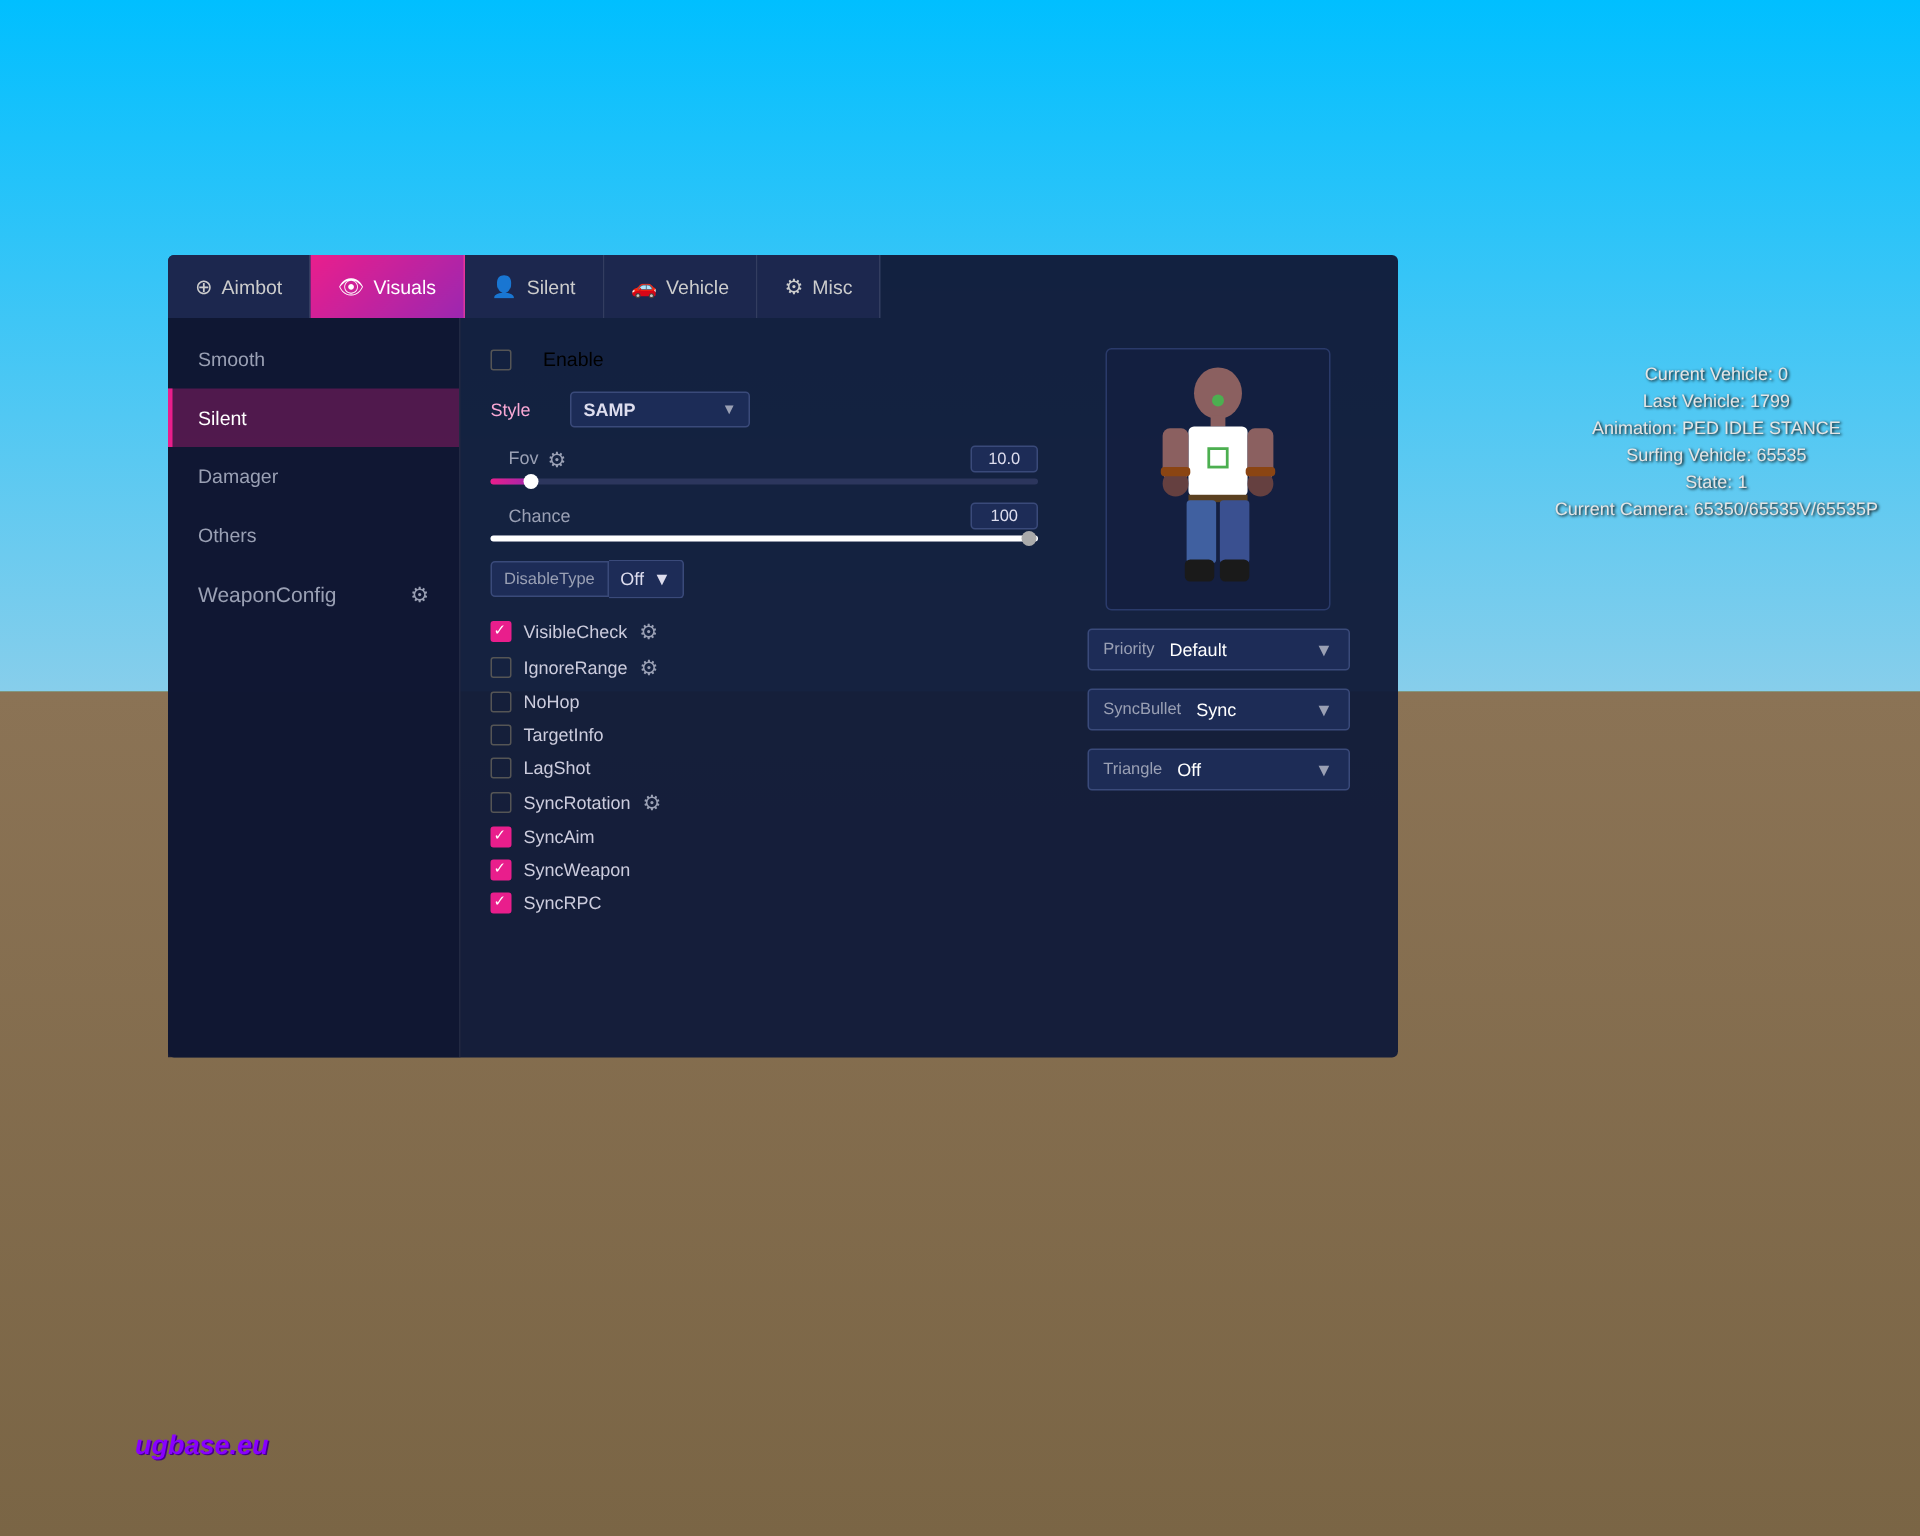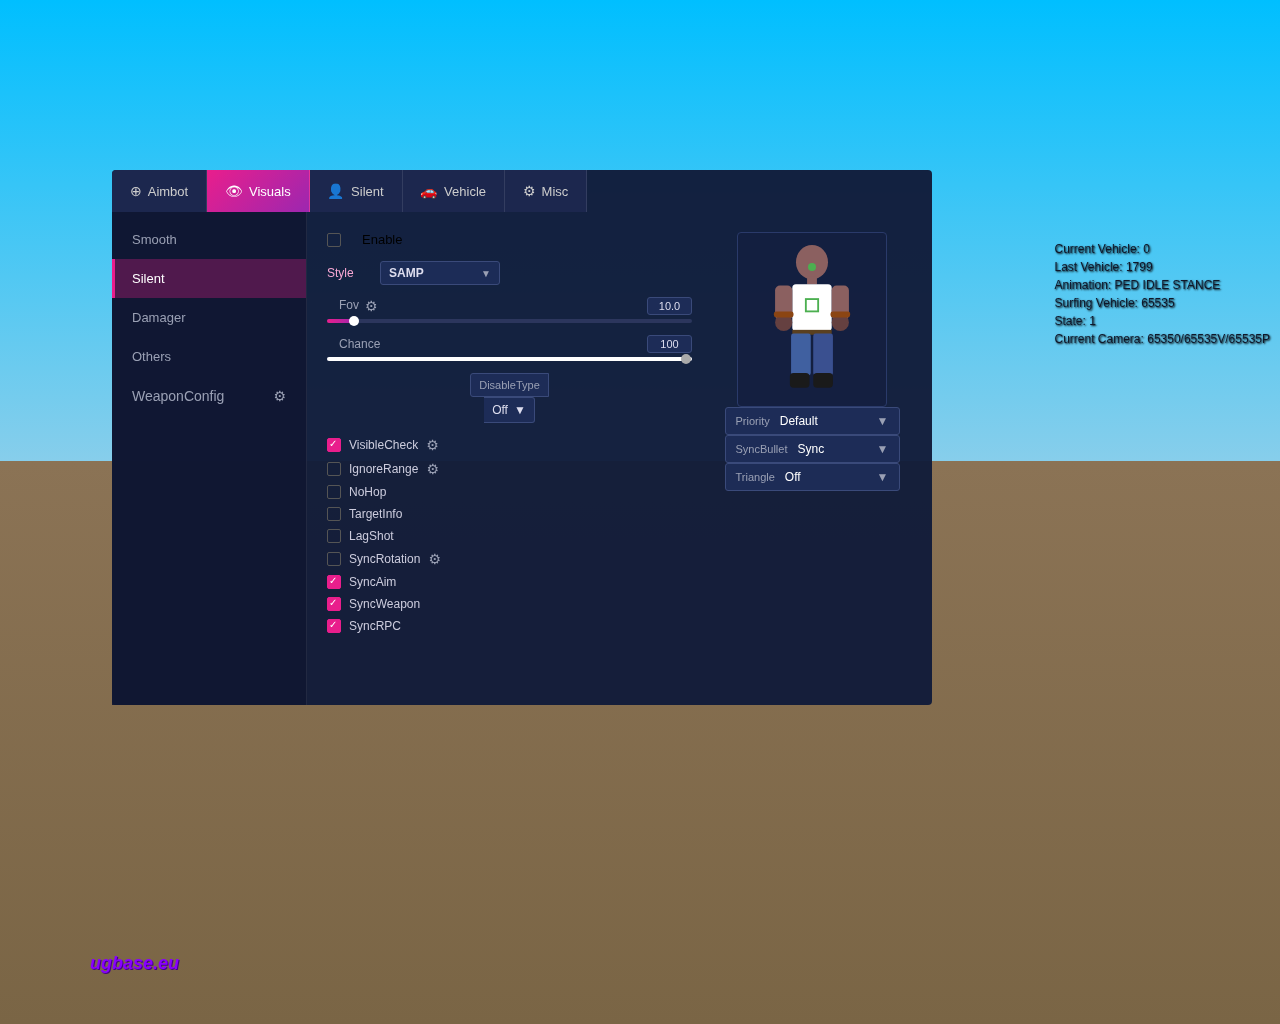--- a/index.html
+++ b/index.html
@@ -35,24 +35,24 @@
       bottom: 0; left: 0;
       width: 100%;
       height: 55%;
       background: linear-gradient(180deg, #8B7355 0%, #7a6545 100%);
     }
 
     
     .hud-info {
       position: absolute;
       top: 240px;
-      right: 10px;
-      color: #0f172a;
-      font-size: 12px;
-      text-align: left;
+      right: 28px;
+      color: #e5e5e5;
+      font-size: 12px;
+      text-align: center;
       z-index: 10;
       text-shadow: 1px 1px 2px black;
       line-height: 1.5;
     }
 
     
     .watermark {
       position: absolute;
       bottom: 50px;
       left: 90px;
@@ -162,20 +162,21 @@
 
     .left-controls {
       flex: 1;
     }
 
     .right-preview {
       width: 200px;
       display: flex;
       flex-direction: column;
       align-items: center;
+      gap: 12px;
     }
 
     
     .enable-row {
       display: flex;
       align-items: center;
       gap: 21px;
       margin-bottom: 14px;
     }
 
@@ -365,21 +366,20 @@
       position: relative;
       overflow: hidden;
     }
 
     
     .disable-type-row {
       display: flex;
       align-items: center;
       gap: 0;
       margin-bottom: 10px;
-      flex-direction: column;
     }
 
     .disable-type-label {
       background: rgba(30, 45, 90, 0.9);
       border: 1px solid #3a4a7a;
       border-radius: 3px 0 0 3px;
       color: #9aa0b4;
       font-size: 11px;
       padding: 5px 8px;
     }

